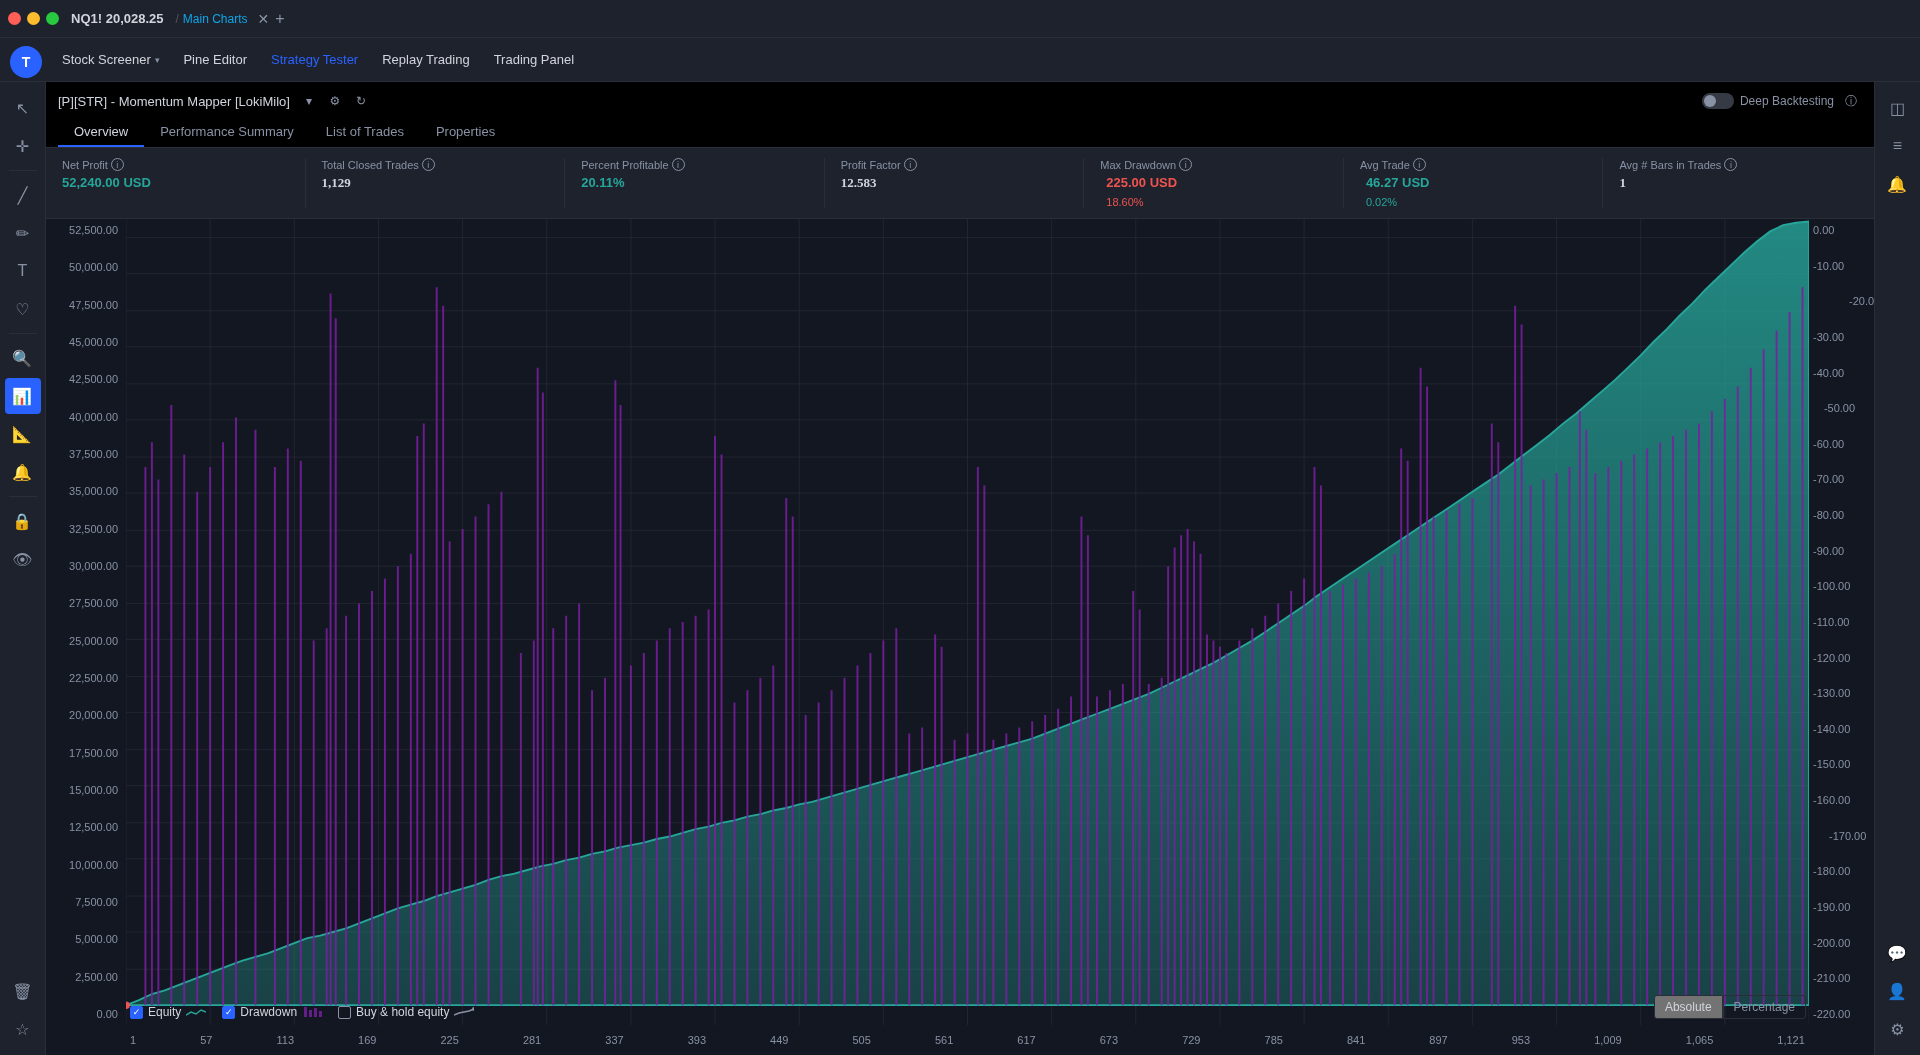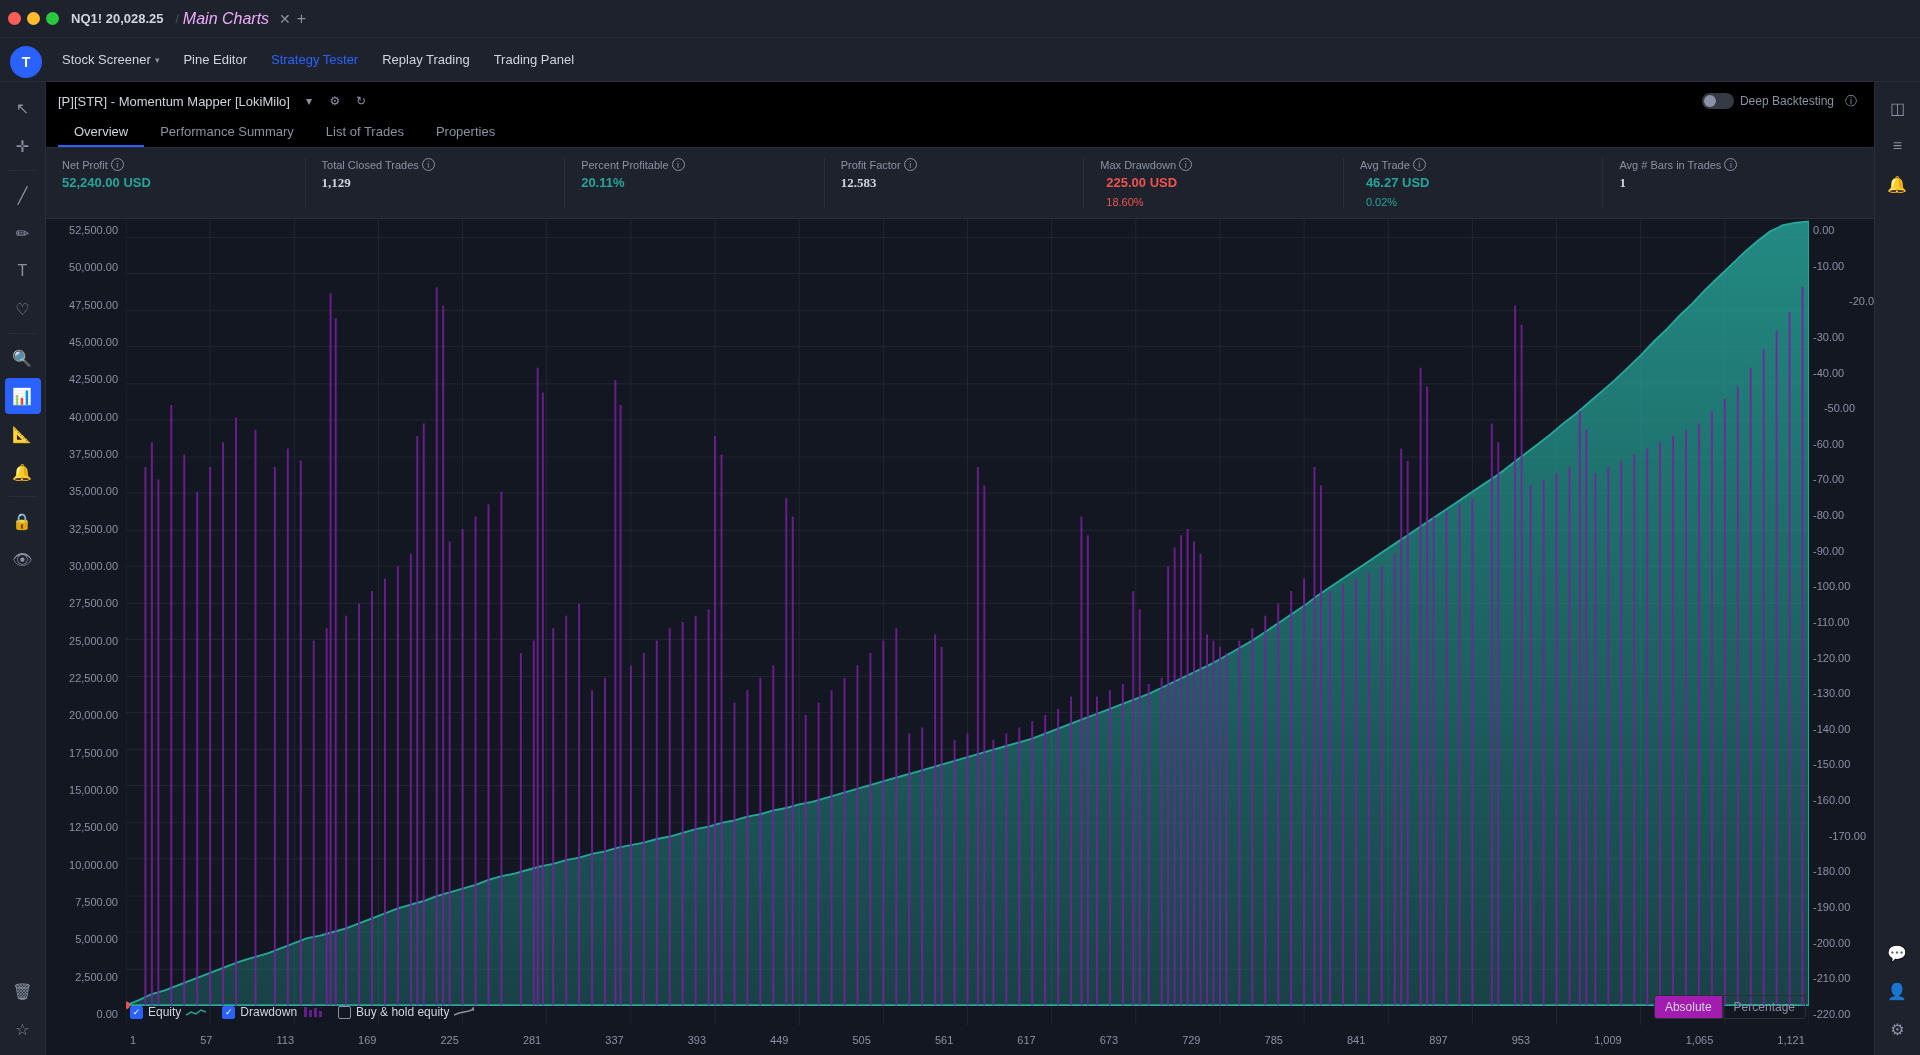--- a/index.html
+++ b/index.html
@@ -27,21 +27,21 @@
     .traffic-btn.close { background: #ff5f57; }
     .traffic-btn.min { background: #ffbd2e; }
     .traffic-btn.max { background: #28c840; }
     .titlebar-symbol {
       color: #d1d4dc;
       font-size: 13px;
       font-weight: 600;
       margin-right: 8px;
     }
     .titlebar-separator { color: #555; margin: 0 4px; }
-    .titlebar-chart { color: #f0abfc; font-size: 16px; font-style: italic; }
+    .titlebar-chart { color: #0ea5e9; font-size: 12px; }
     .titlebar-close {
       margin-left: 10px;
       color: #8892a4;
       font-size: 14px;
       cursor: pointer;
     }
     .titlebar-plus {
       margin-left: 6px;
       color: #8892a4;
       font-size: 16px;
@@ -333,21 +333,21 @@
       gap: 0;
     }
     .abs-pct-btn {
       padding: 4px 10px;
       font-size: 12px;
       cursor: pointer;
       border: 1px solid #2a2e39;
       color: #8892a4;
     }
     .abs-pct-btn.active {
-      background: #a21caf;
+      background: #737373;
       color: #d1d4dc;
     }
     .abs-pct-btn:first-child { border-radius: 3px 0 0 3px; }
     .abs-pct-btn:last-child { border-radius: 0 3px 3px 0; }
 
     
     .chart-svg {
       width: 100%;
       height: 100%;
     }
@@ -547,21 +547,21 @@
       <span class="y-label" style="color:#8892a4;font-size:11px;text-align:left;padding-left:4px;">-70.00</span>
       <span class="y-label" style="color:#8892a4;font-size:11px;text-align:left;padding-left:4px;">-80.00</span>
       <span class="y-label" style="color:#8892a4;font-size:11px;text-align:left;padding-left:4px;">-90.00</span>
       <span class="y-label" style="color:#8892a4;font-size:11px;text-align:left;padding-left:4px;">-100.00</span>
       <span class="y-label" style="color:#8892a4;font-size:11px;text-align:left;padding-left:4px;">-110.00</span>
       <span class="y-label" style="color:#8892a4;font-size:11px;text-align:left;padding-left:4px;">-120.00</span>
       <span class="y-label" style="color:#8892a4;font-size:11px;text-align:left;padding-left:4px;">-130.00</span>
       <span class="y-label" style="color:#8892a4;font-size:11px;text-align:left;padding-left:4px;">-140.00</span>
       <span class="y-label" style="color:#8892a4;font-size:11px;text-align:left;padding-left:4px;">-150.00</span>
       <span class="y-label" style="color:#8892a4;font-size:11px;text-align:left;padding-left:4px;">-160.00</span>
-      <span class="y-label" style="color:#8892a4;font-size:11px;text-align:right;padding-left:8px;">-170.00</span>
+      <span class="y-label" style="color:#8892a4;font-size:11px;text-align:left;padding-left:20px;">-170.00</span>
       <span class="y-label" style="color:#8892a4;font-size:11px;text-align:left;padding-left:4px;">-180.00</span>
       <span class="y-label" style="color:#8892a4;font-size:11px;text-align:left;padding-left:4px;">-190.00</span>
       <span class="y-label" style="color:#8892a4;font-size:11px;text-align:left;padding-left:4px;">-200.00</span>
       <span class="y-label" style="color:#8892a4;font-size:11px;text-align:left;padding-left:4px;">-210.00</span>
       <span class="y-label" style="color:#8892a4;font-size:11px;text-align:left;padding-left:4px;">-220.00</span>
     </div>
 
     <div class="chart-canvas">
       <svg class="chart-svg" viewBox="0 0 1300 650" preserveAspectRatio="none">
 

